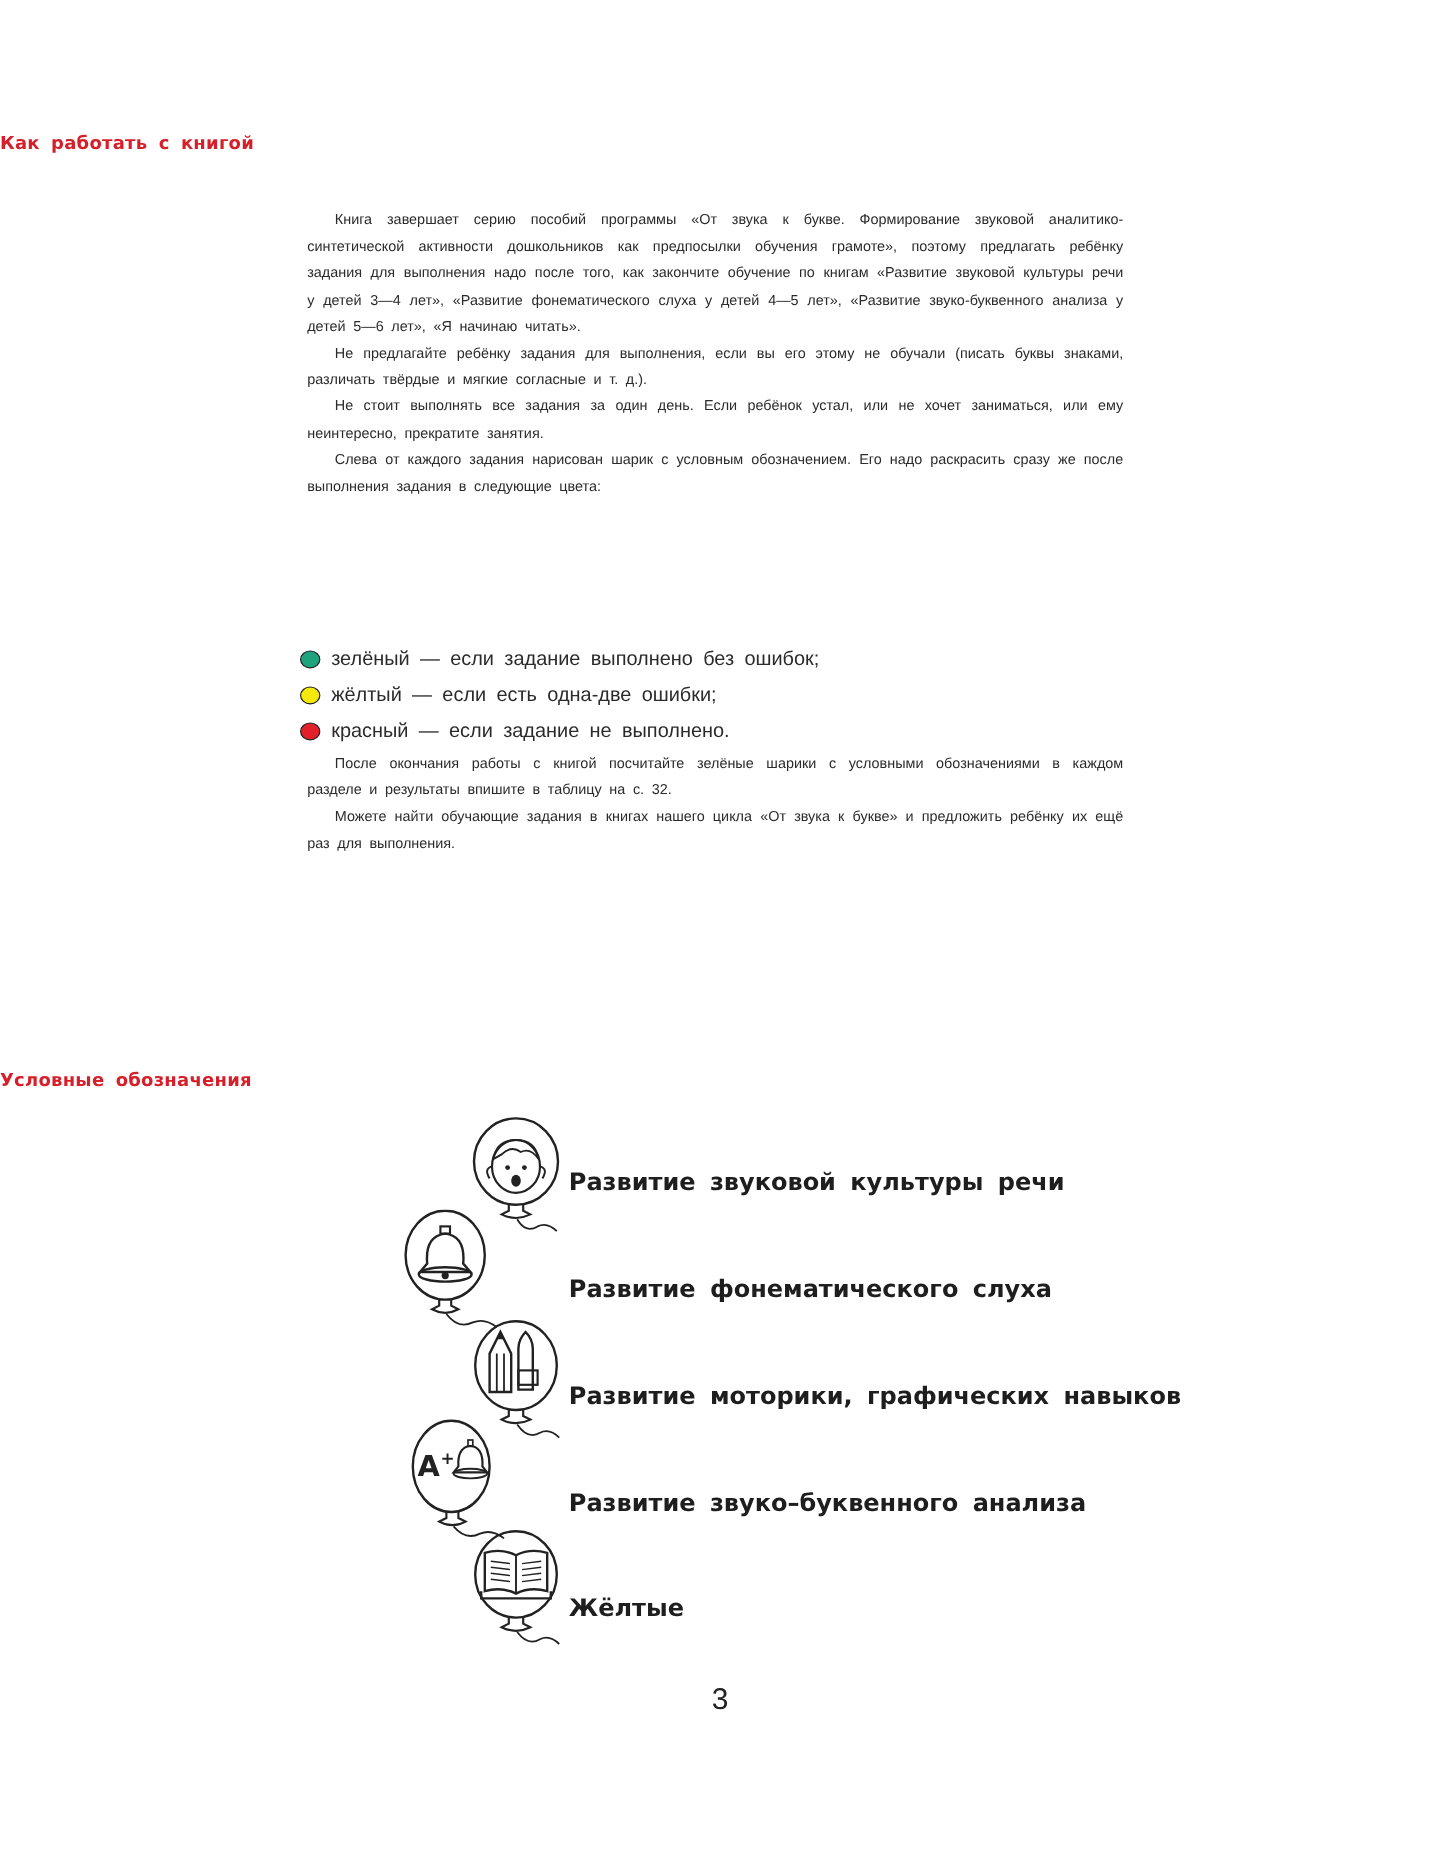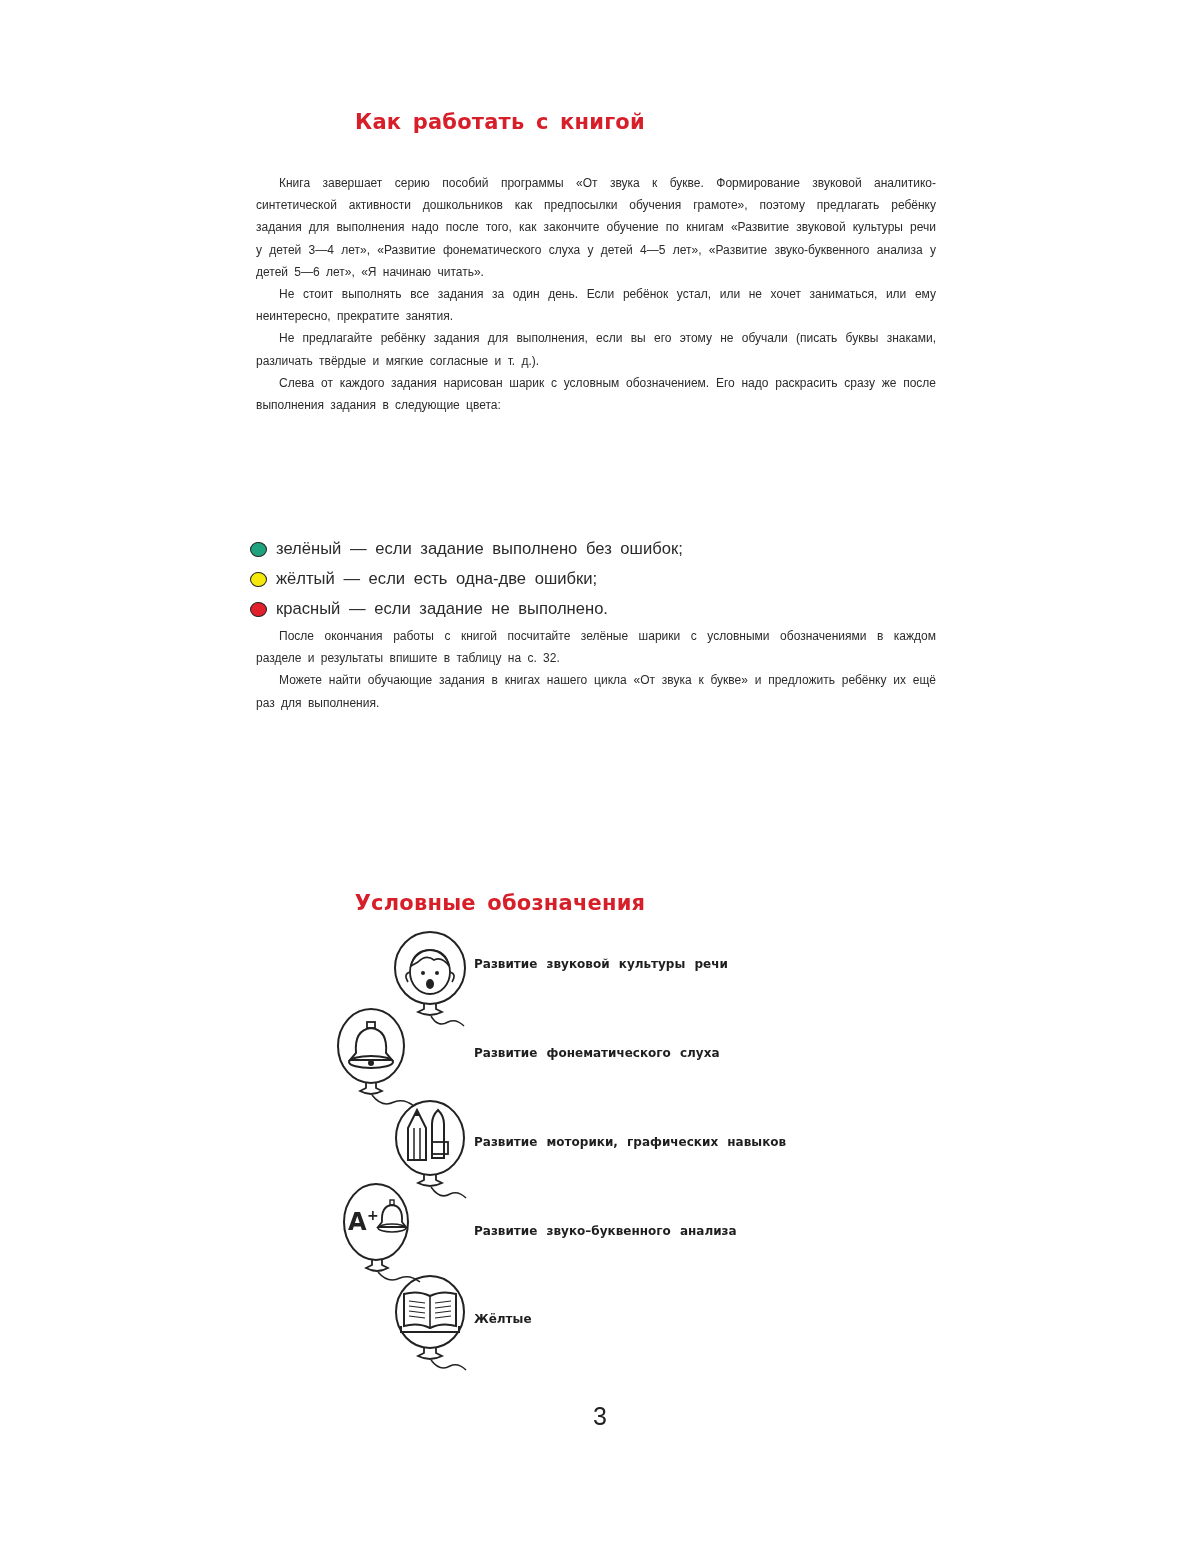--- a/index.html
+++ b/index.html
@@ -1,42 +1,42 @@
 <!DOCTYPE html>
 <html><head>
   <meta charset="utf-8">
   <style>
     html, body { margin: 0; padding: 0; background: #ffffff; }
     body { width: 1200px; height: 1542px; position: relative; font-family: "DejaVu Sans", sans-serif; color: #2a2a2a; }
     .page { position: absolute; left: 0; top: 0; width: 1200px; height: 1542px; }
-    .title { position: absolute; left: 0; width: 1000px; text-align: center; color: #d71f2a; font-family: "DejaVu Sans", sans-serif; font-weight: bold; font-size: 21px; letter-spacing: 0.2px; word-spacing: 4px; }
+    .title { position: absolute; left: 0; width: 1000px; text-align: left; color: #d71f2a; font-family: "DejaVu Sans", sans-serif; font-weight: bold; font-size: 15px; letter-spacing: 0.2px; word-spacing: 4px; }
     #title-main { top: 110px; }
     #title-legend { top: 891px; }
     .body-text { position: absolute; left: 256px; width: 680px; font-family: "Liberation Sans", sans-serif; font-size: 12px; line-height: 22.2px; color: #2b2b2b; text-align: justify; word-spacing: 3px; }
     .body-text p { margin: 0; text-indent: 23px; }
     #intro { top: 172px; }
     #colors { position: absolute; left: 250px; top: 534px; }
     .color-row { display: flex; align-items: center; height: 30px; font-family: "Liberation Sans", sans-serif; font-size: 16.6px; color: #2b2b2b; word-spacing: 4px; text-align: center; }
     .dot { width: 17px; height: 15px; border-radius: 50%; border: 1.5px solid #222; margin-right: 9px; box-sizing: border-box; }
     #outro { top: 625px; }
-    .legend-item { position: absolute; font-family: "DejaVu Sans", sans-serif; font-weight: bold; font-size: 12px; color: #1e1e1e; word-spacing: 5px; }
+    .legend-item { position: absolute; font-family: "DejaVu Sans", sans-serif; font-weight: bold; font-size: 20px; color: #1e1e1e; word-spacing: 5px; margin-top: 16px; }
     .balloon { position: absolute; }
     .page-num { position: absolute; top: 1402px; left: 0; width: 1200px; text-align: center; font-family: "Liberation Sans", sans-serif; font-size: 25px; color: #222; }
   </style>
 </head>
 <body>
 
 <div class="page">
 
   <div id="title-main" class="title">Как  работать  с  книгой</div>
 
   <div id="intro" class="body-text">
     <p>Книга завершает серию пособий программы «От звука к букве. Формирование звуковой аналитико-синтетической активности дошкольников как предпосылки обучения грамоте», поэтому предлагать ребёнку задания для выполнения надо после того, как закончите обучение по книгам «Развитие звуковой культуры речи у детей 3—4 лет», «Развитие фонематического слуха у детей 4—5 лет», «Развитие звуко-буквенного анализа у детей 5—6 лет», «Я начинаю читать».</p>
+    <p>Не предлагайте ребёнку задания для выполнения, если вы его этому не обучали (писать буквы знаками, различать твёрдые и мягкие согласные и т. д.).</p>
     <p>Не стоит выполнять все задания за один день. Если ребёнок устал, или не хочет заниматься, или ему неинтересно, прекратите занятия.</p>
-    <p>Не предлагайте ребёнку задания для выполнения, если вы его этому не обучали (писать буквы знаками, различать твёрдые и мягкие согласные и т. д.).</p>
     <p>Слева от каждого задания нарисован шарик с условным обозначением. Его надо раскрасить сразу же после выполнения задания в следующие цвета:</p>
   </div>
 
   <div id="colors">
     <div class="color-row">
       <span class="dot" style="background:#1fa37f"></span>
       <span>зелёный  —  если задание выполнено без ошибок;</span>
     </div>
     <div class="color-row">
       <span class="dot" style="background:#f5e90c"></span>

